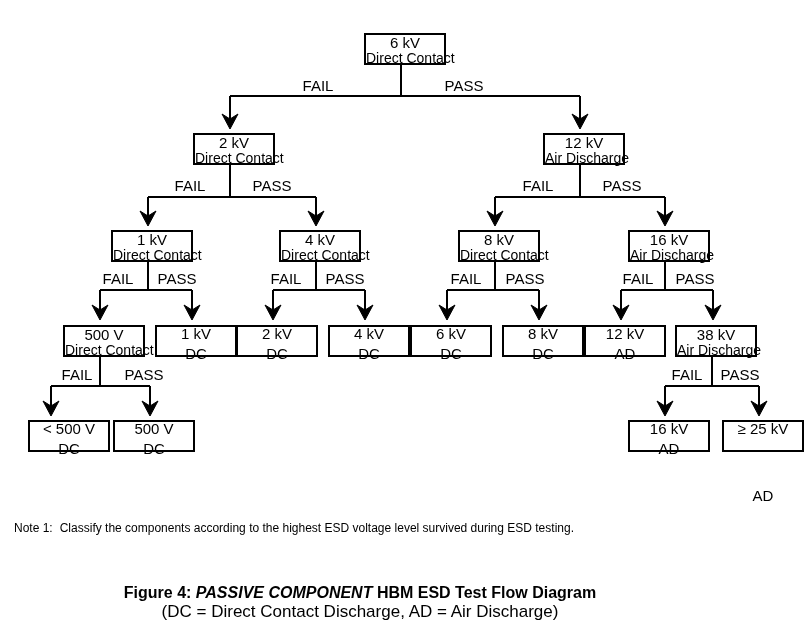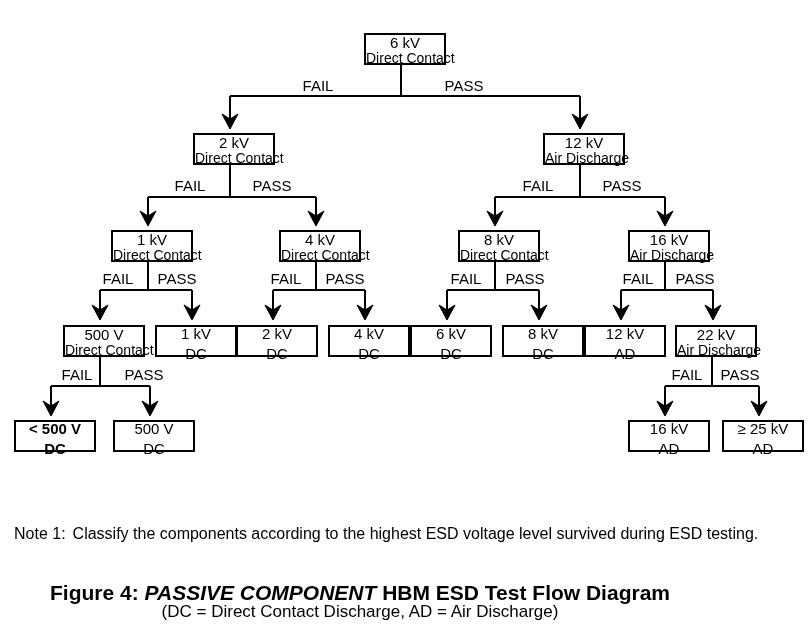--- a/index.html
+++ b/index.html
@@ -38,33 +38,33 @@
     flex-direction: column;
     justify-content: space-between;
   }
   .node .v { font-size: 15px; line-height: 16px; white-space: nowrap; }
   .node.decision .s { font-size: 14px; line-height: 10px; white-space: nowrap; }
   .node.result .v { line-height: 14px; }
   .node.result .s { font-size: 15px; line-height: 14px; white-space: nowrap; margin-top: 6px; }
   .note {
     position: absolute;
     left: 14px; top: 509px;
-    font-size: 16px;
+    font-size: 12px;
     white-space: nowrap;
   }
   .note .note-label { margin-right: 7px; }
   .caption {
     position: absolute;
     left: 0; top: 583px;
     width: 720px;
     text-align: center;
   }
   .caption .line1 {
     margin: 0;
-    font-size: 21px;
+    font-size: 16px;
     font-weight: bold;
     line-height: 19px;
     white-space: nowrap;
   }
   .caption .line1 .emph { font-style: italic; }
   .caption .line2 {
     margin: 0;
     font-size: 17px;
     line-height: 19px;
     white-space: nowrap;
@@ -202,36 +202,36 @@
     </div>
     <div class="node result" style="left:502px; top:325px;">
       <div class="v">8 kV</div>
       <div class="s">DC</div>
     </div>
     <div class="node result" style="left:584px; top:325px;">
       <div class="v">12 kV</div>
       <div class="s">AD</div>
     </div>
     <div class="node decision" style="left:675px; top:325px;">
-      <div class="v">22 kV</div>
+      <div class="v">38 kV</div>
       <div class="s">Air Discharge</div>
     </div>
-    <div class="node result" style="left:14px; top:420px;font-weight:bold;">
+    <div class="node result" style="left:28px; top:420px;">
       <div class="v">&lt; 500 V</div>
       <div class="s">DC</div>
     </div>
     <div class="node result" style="left:113px; top:420px;">
       <div class="v">500 V</div>
       <div class="s">DC</div>
     </div>
     <div class="node result" style="left:628px; top:420px;">
       <div class="v">16 kV</div>
       <div class="s">AD</div>
     </div>
-    <div class="node result" style="left:722px; top:420px;">
+    <div class="node result" style="left:722px; top:420px;gap:47px;">
       <div class="v">≥ 25 kV</div>
       <div class="s">AD</div>
     </div>
 
   </div>
 
   <p class="note"><span class="note-label">Note 1:</span><span>Classify the components according to the highest ESD voltage level survived during ESD testing.</span></p>
 
   <div class="caption">
     <p class="line1"><span>Figure 4:</span>

